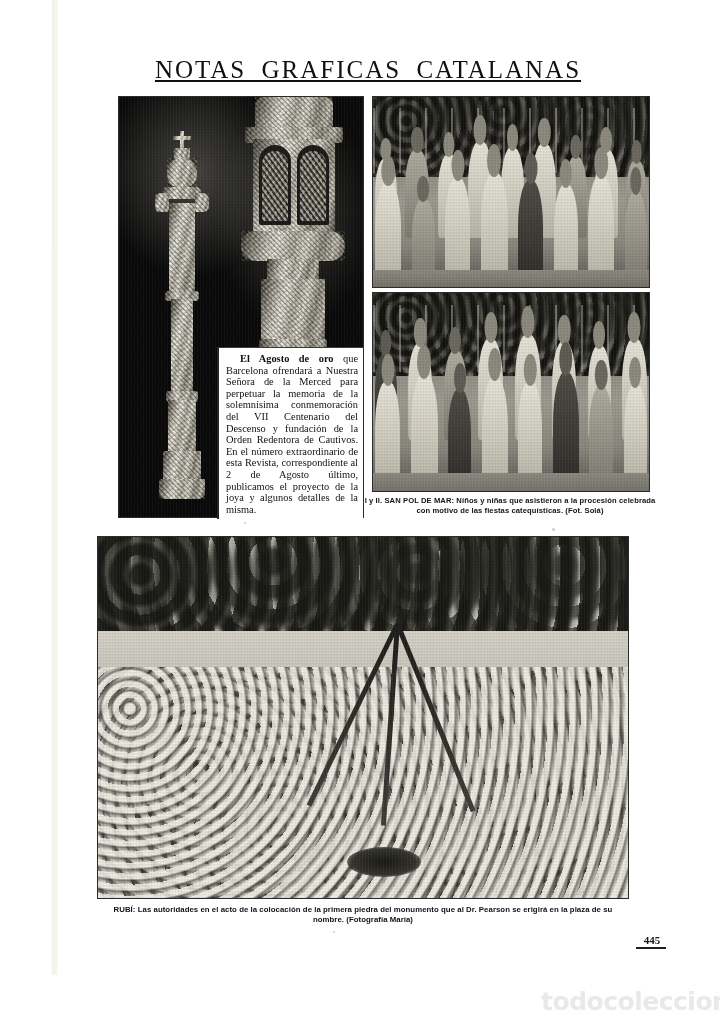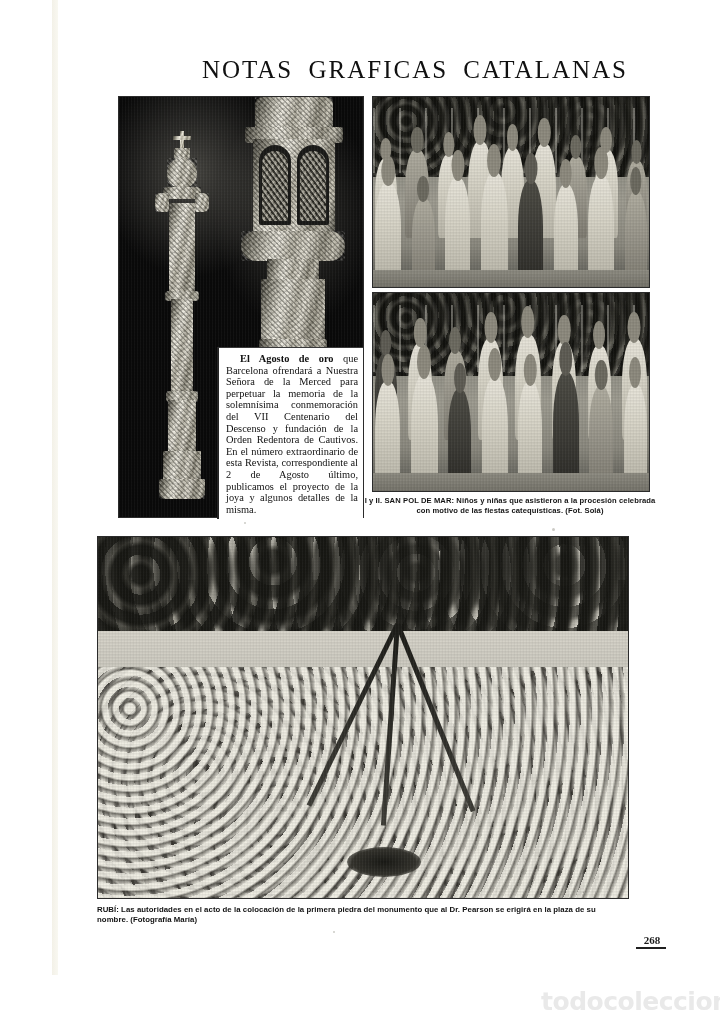--- a/index.html
+++ b/index.html
@@ -46,27 +46,28 @@
     left: 0; top: 975px;
     width: 720px; height: 42px;
     background: #ffffff;
   }
 
   
   .headline {
     position: absolute;
     left: 108px; top: 56px;
     width: 520px;
-    text-align: right;
+    text-align: center;
     font-family: "Liberation Serif", "DejaVu Serif", serif;
     font-size: 25px;
     letter-spacing: 2.0px;
     word-spacing: 7px;
     color: #101010;
     white-space: nowrap;
+    text-decoration: underline;
   }
 
   
   .photo {
     position: absolute;
     overflow: hidden;
     border: 1px solid #2b2b2b;
     box-sizing: border-box;
     background: #808080;
   }
@@ -319,20 +320,21 @@
     width:14%; height:13%;
     background: radial-gradient(ellipse at center, #1a1a16 0%, #34332d 60%, rgba(0,0,0,0) 100%);
     border-radius:50%;
   }
 
   
   #caption-rubi {
     position: absolute;
     left: 97px; top: 905px;
     width: 532px;
+    text-align: center;
     font-family: "Liberation Sans", "DejaVu Sans", sans-serif;
     font-weight: 700;
     font-size: 7.8px;
     line-height: 10.2px;
     letter-spacing: .05px;
     color: #121212;
   }
 
   
   #folio {
@@ -545,21 +547,21 @@
   <div class="tripod" style="left:48%;top:24%;width:16%;height:56%">
     <div class="tripod-leg" style="left:50%;top:0;height:100%;transform:rotate(-22deg)"></div>
     <div class="tripod-leg" style="left:50%;top:0;height:100%;transform:rotate(4deg)"></div>
     <div class="tripod-leg" style="left:50%;top:0;height:100%;transform:rotate(26deg)"></div>
   </div>
   <div class="photo-grain"></div>
 </div>
 
 <div id="caption-rubi">RUBÍ: Las autoridades en el acto de la colocación de la primera piedra del monumento que al Dr. Pearson se erigirá en la plaza de su nombre. (Fotografía María)</div>
 
-<div id="folio">268</div>
+<div id="folio">445</div>
 <div id="folio-rule"></div>
 
 <div class="page-bottom-strip"></div>
 
 <div id="watermark">todocoleccion</div>
 
 <div class="speck" style="left:552px;top:528px;width:3px;height:3px"></div>
 <div class="speck" style="left:333px;top:931px;width:2px;height:2px"></div>
 <div class="speck" style="left:244px;top:522px;width:2px;height:2px"></div>
 

